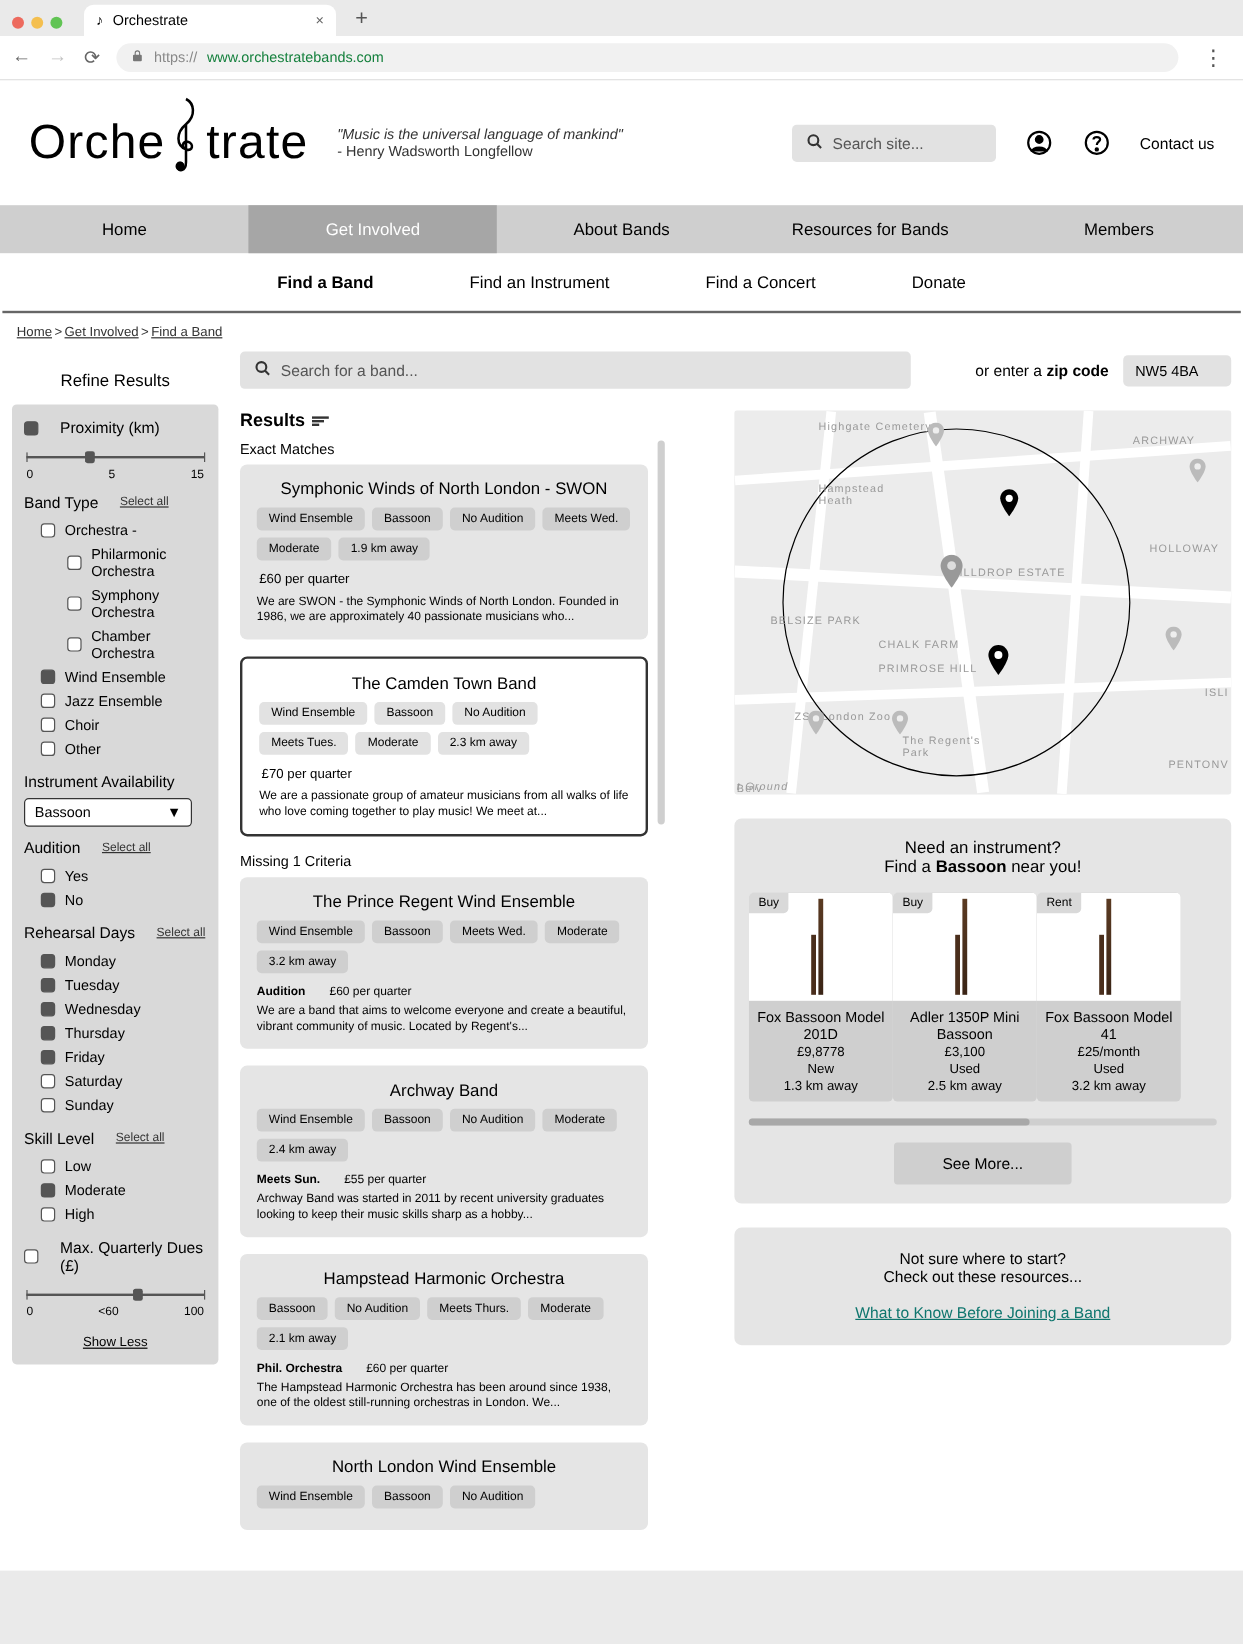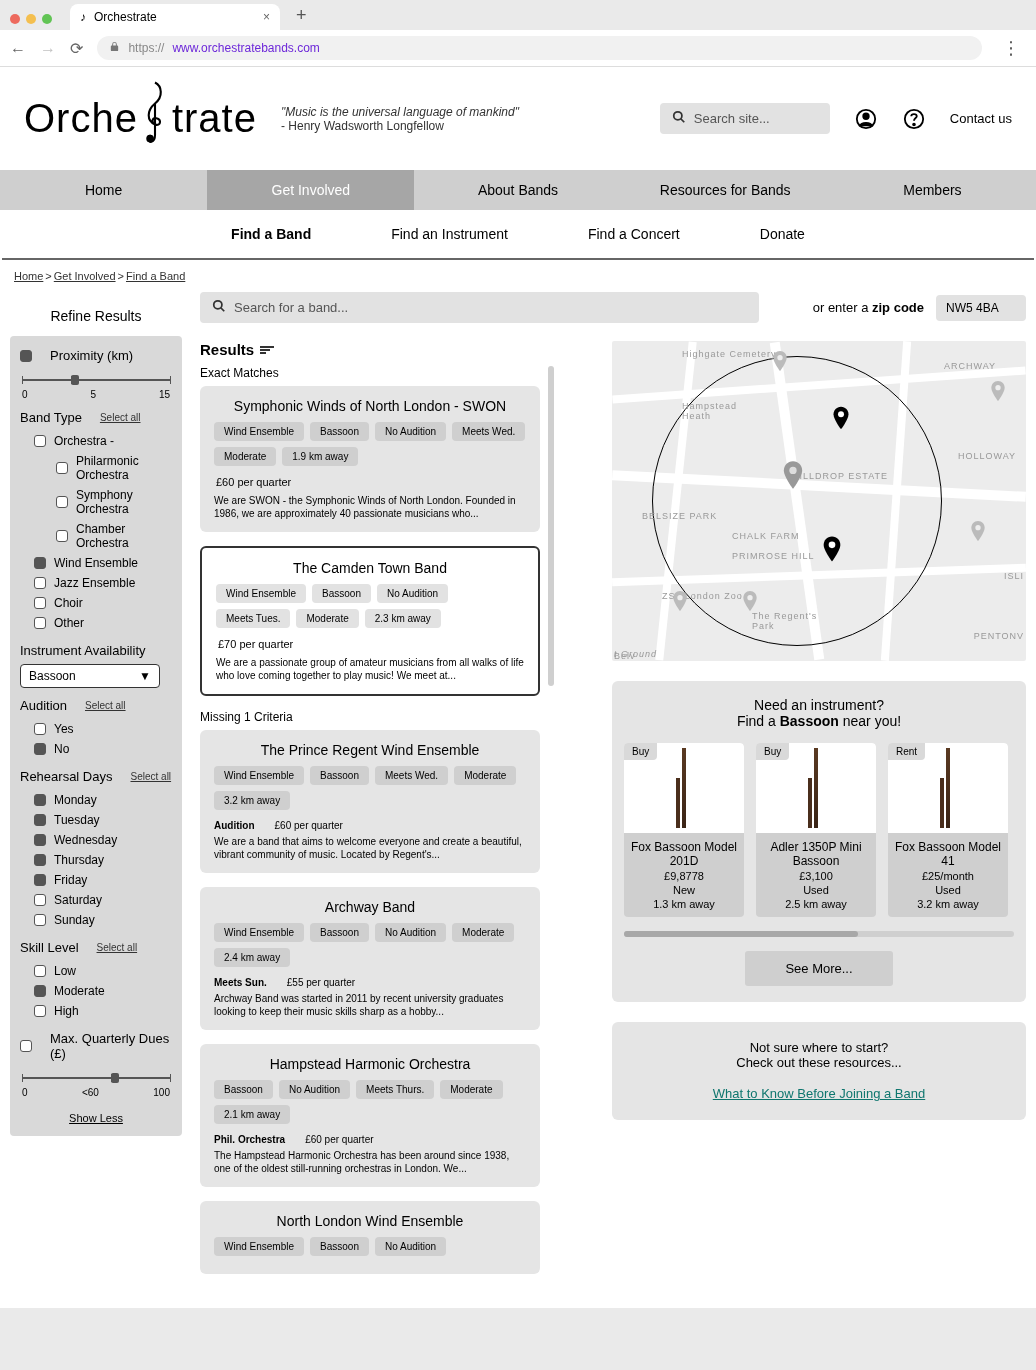--- a/index.html
+++ b/index.html
@@ -80,21 +80,21 @@
   
   .rightcol { flex:1; display:flex; flex-direction:column; gap:20px;padding-left:48px;}
   .map { width:100%; height:320px; background:#ececec; border-radius:2px; position:relative; overflow:hidden;}
   .map .circle { position:absolute; border:1.5px solid #000; border-radius:50%; width:290px; height:290px; left:40px; top:15px;}
   .map .road { position:absolute; background:#fff; }
   .map .label { position:absolute; font-size:9px; color:#999; letter-spacing:1px;}
   .pin { position:absolute; }
   .pin svg { display:block; }
   .instrpanel { background:#e5e5e5; border-radius:6px; padding:16px 12px;}
   .instrpanel h4 { text-align:center; font-weight:normal; font-size:14px;}
-  .instrrow { display:flex; gap:12px; overflow-x:auto; padding:14px 0 8px;}
+  .instrrow { display:flex; overflow-x:auto; padding:14px 0 8px;}
   .instrcard { background:#cfcfcf; border-radius:4px; width:120px; flex-shrink:0; overflow:hidden;}
   .instrimg { background:#fff; height:90px; position:relative; display:flex; align-items:center; justify-content:center;}
   .badge { position:absolute; top:0; left:0; background:#d9d9d9; font-size:10px; padding:3px 8px; border-bottom-right-radius:4px;}
   .bassoon-shape { width:4px; height:80px; background:linear-gradient(#5a3a22,#3a2416); position:relative;}
   .bassoon-shape::before { content:""; position:absolute; left:-6px; top:30px; width:4px; height:50px; background:#4a2e1c;}
   .instrinfo { text-align:center; padding:6px 4px; font-size:11px;}
   .instrinfo .name { font-size:12px; }
   .instrinfo div { padding:1px 0;}
   .hscroll { height:6px; background:#cfcfcf; border-radius:3px; margin-top:6px; position:relative;}
   .hscroll .hthumb { position:absolute; left:0; width:60%; height:100%; background:#a8a8a8; border-radius:3px;}
@@ -125,21 +125,21 @@
     <span class="navicon">←</span>
     <span class="navicon" style="opacity:.4">→</span>
     <span class="navicon">⟳</span>
     <div class="url">
       <span>
         <svg width="11" height="11" viewBox="0 0 24 24" fill="#777">
             <path d="M18 10h-1V7a5 5 0 0 0-10 0v3H6a2 2 0 0 0-2 2v8a2 2 0 0 0 2 2h12a2 2 0 0 0 2-2v-8a2 2 0 0 0-2-2zM9 7a3 3 0 0 1 6 0v3H9z"></path>
           </svg>
       </span>
       <span>https://</span>
-        <span style="color:#6d28d9">www.orchestratebands.com</span>
+        <span style="color:#15803d">www.orchestratebands.com</span>
     </div>
     <span class="kebab">⋮</span>
   </div>
 </div>
 
 <div class="page">
   <header class="site">
     <div class="logo">
       <span>Orche</span>
       <span>

